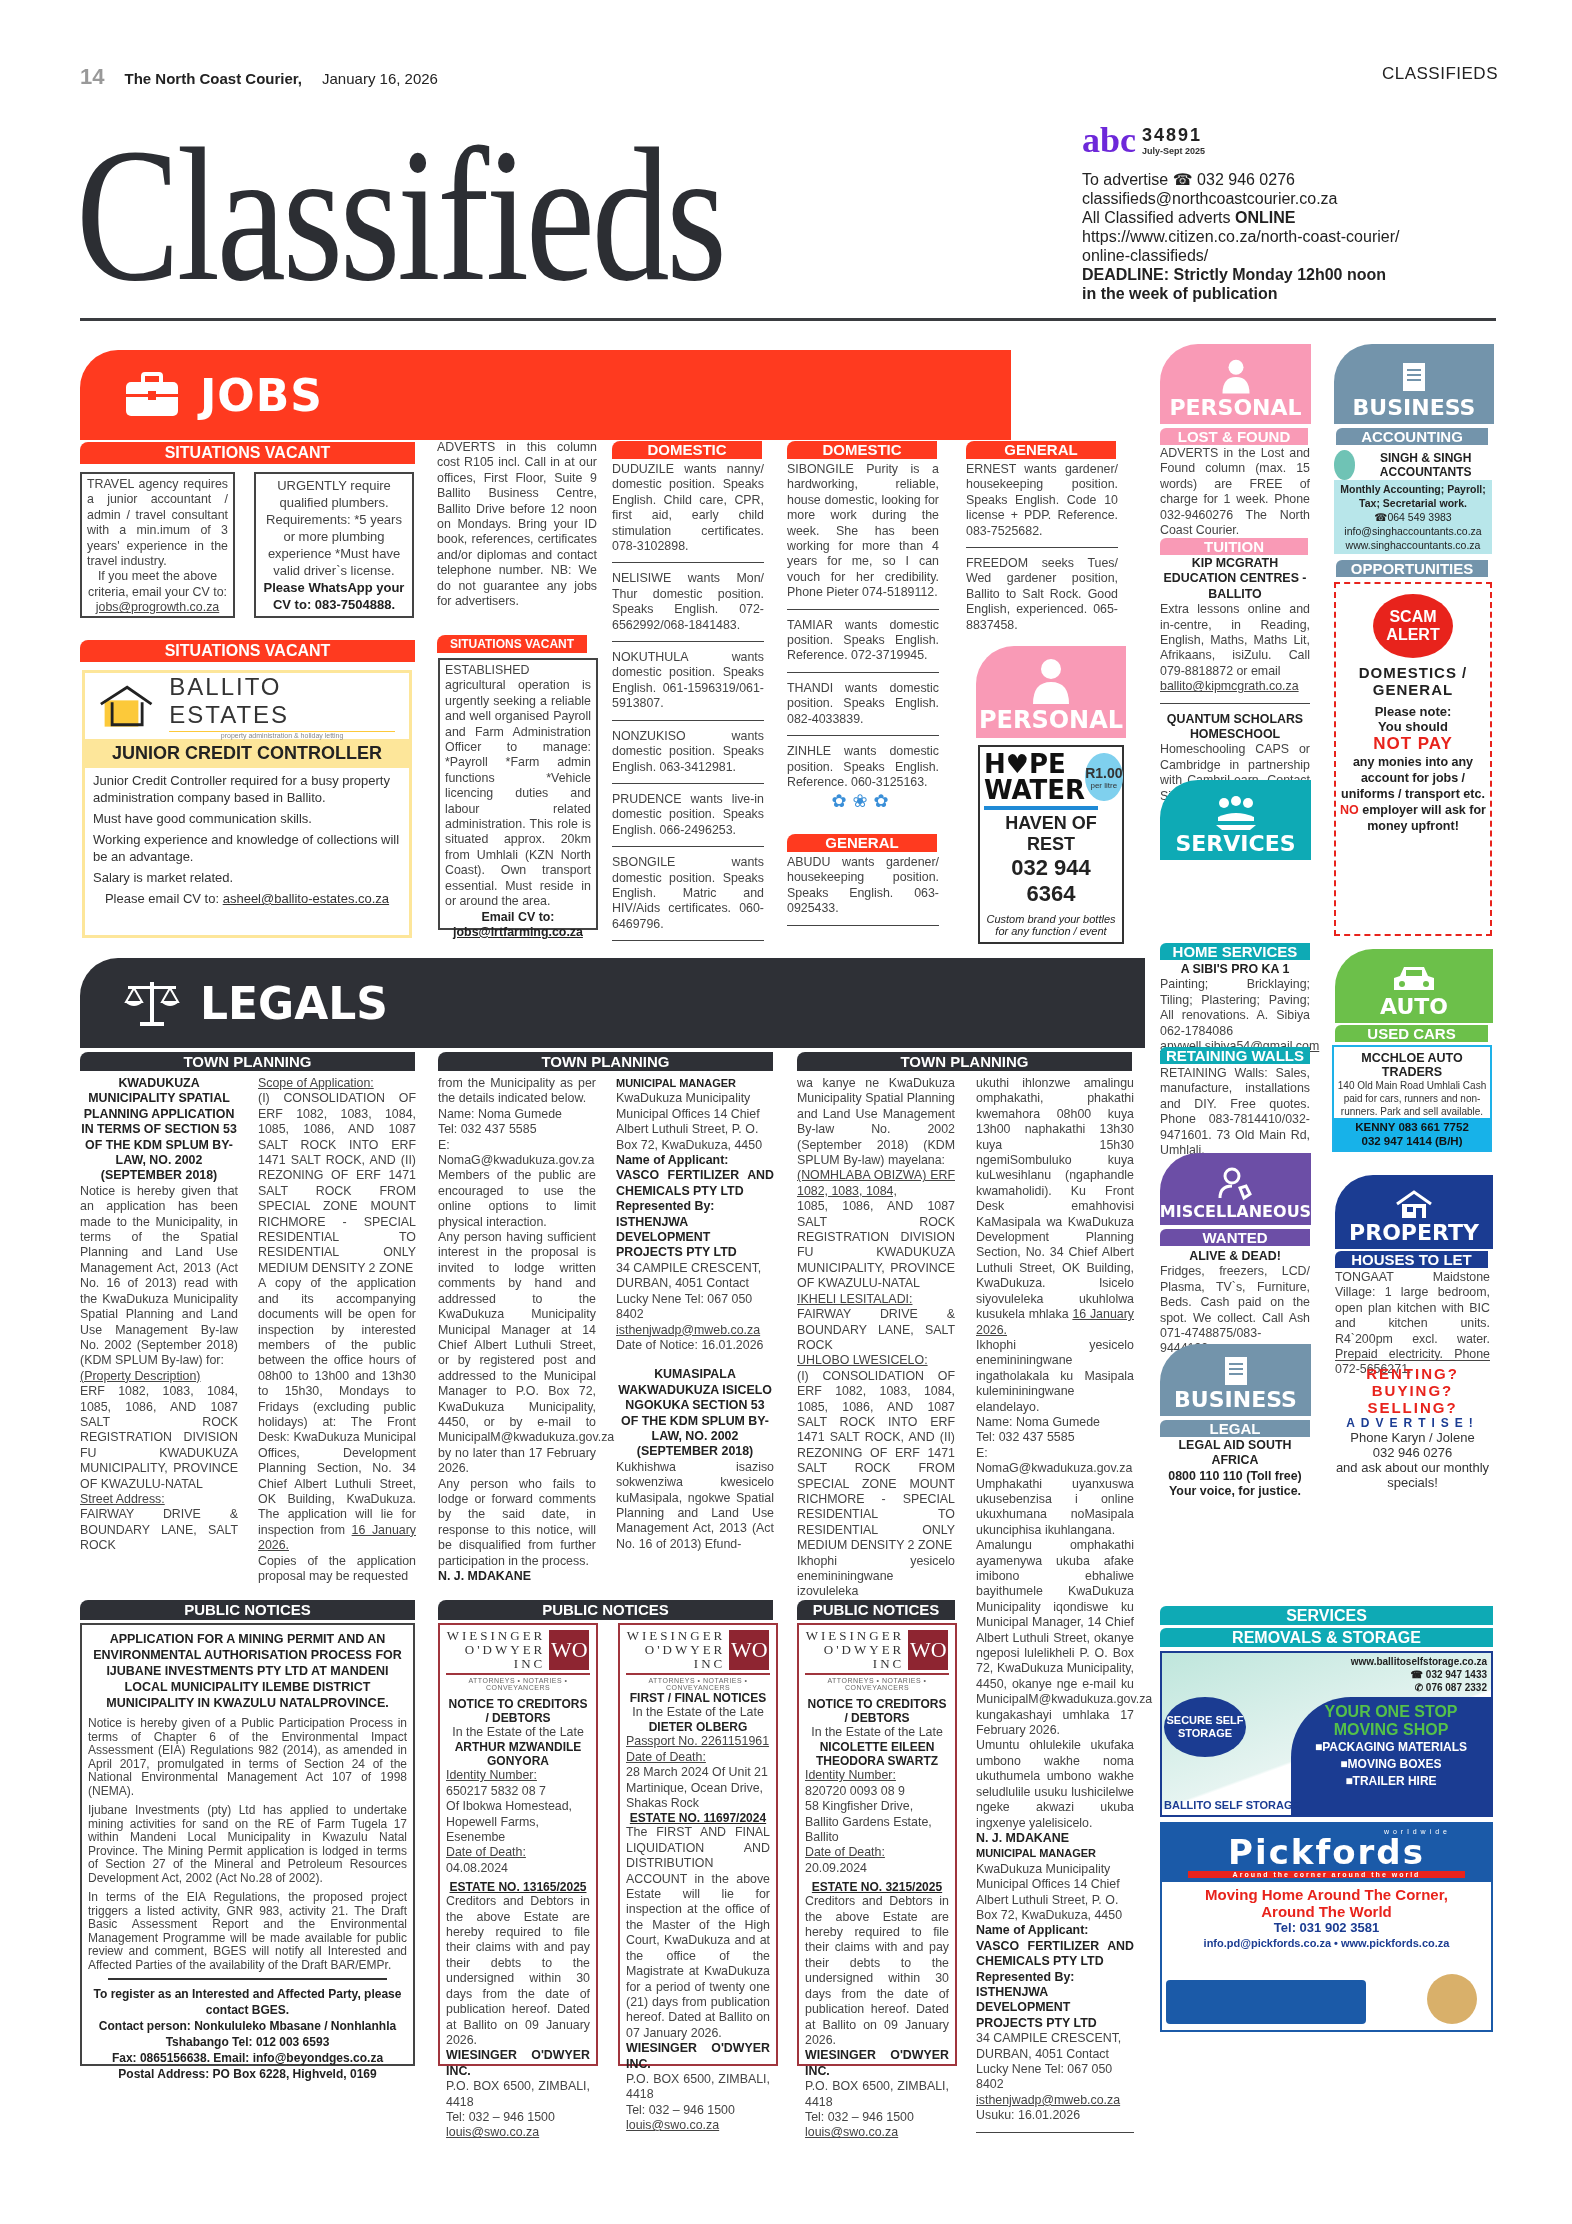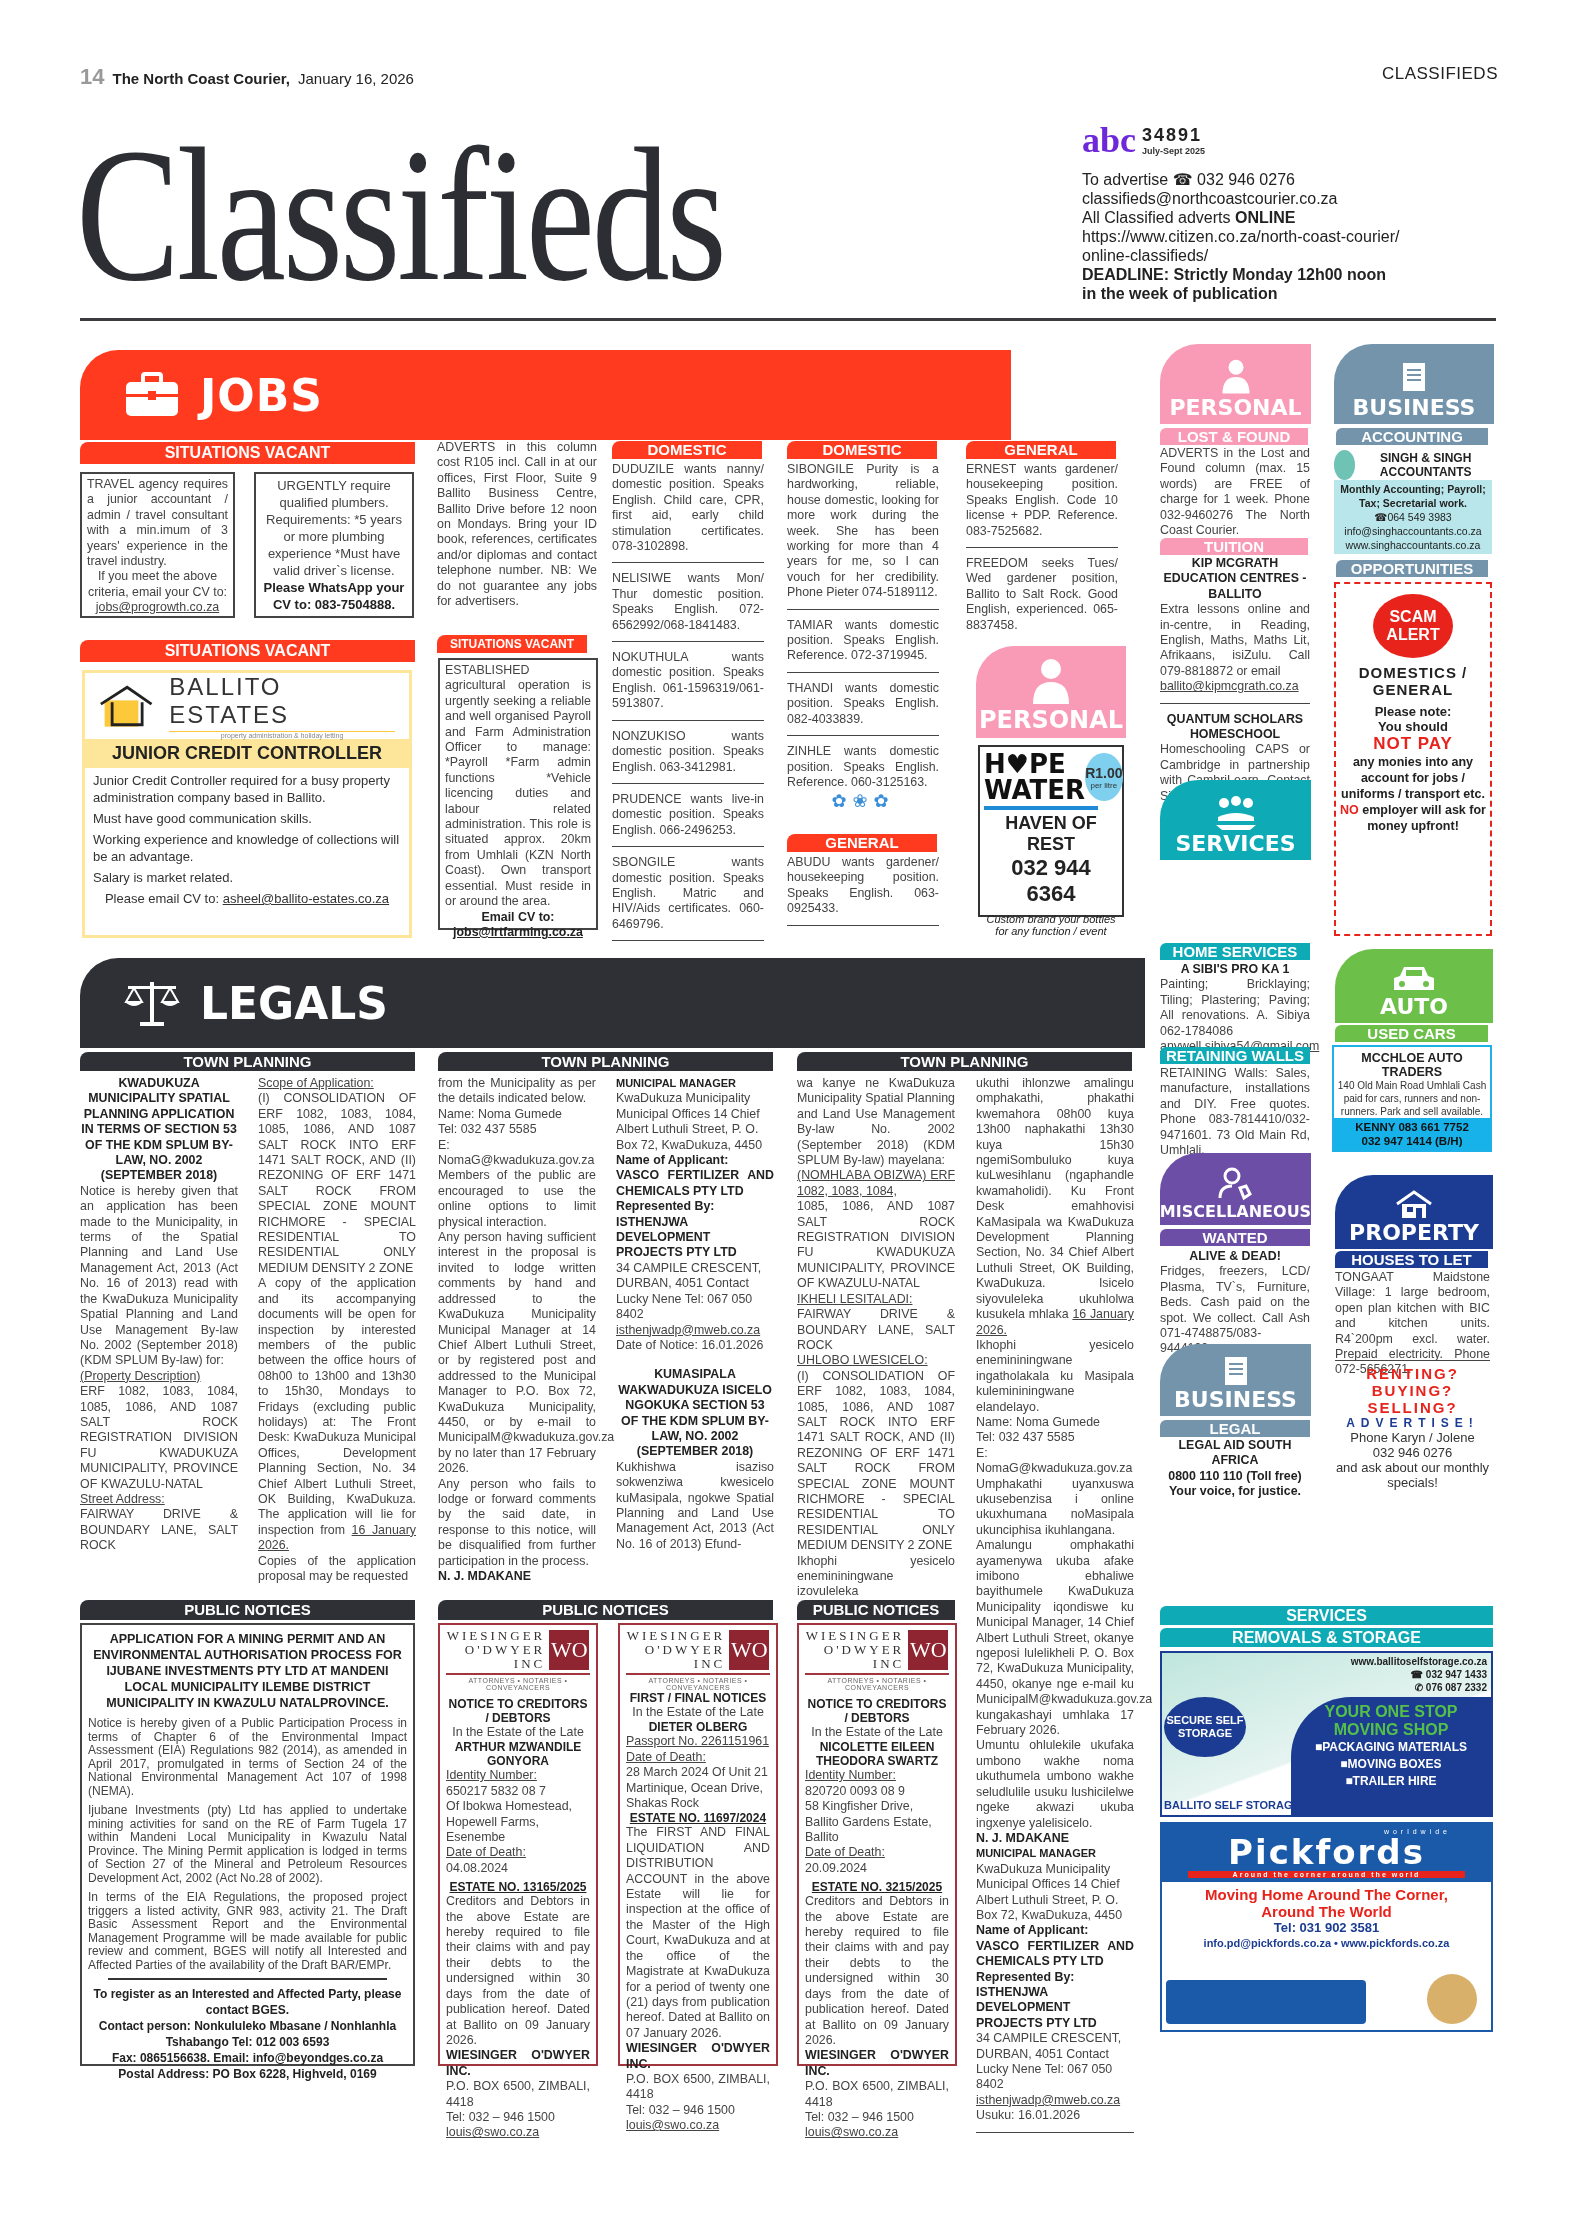--- a/index.html
+++ b/index.html
@@ -1,18 +1,18 @@
 <!DOCTYPE html>
 <html><head>
 <meta charset="utf-8">
 <style>
 *{box-sizing:border-box;margin:0;padding:0}
 body{width:1572px;height:2224px;background:#fff;font-family:"Liberation Sans",sans-serif;color:#333;position:relative;overflow:hidden}
 .abs{position:absolute}
-.runhead{left:80px;top:64px;font-family:"Liberation Sans",sans-serif;font-size:15px;color:#222;display:flex;align-items:baseline;gap:8px}
+.runhead{left:80px;top:64px;font-family:"Liberation Sans",sans-serif;font-size:15px;color:#222;display:flex;align-items:baseline;gap:20px}
 .runhead .pg{font-size:22px;color:#999;font-weight:bold}
 .runhead .pub{font-weight:bold}
 .sect{right:74px;top:64px;font-size:17px;color:#222;letter-spacing:0.5px}
 .bigtitle{left:76px;top:120px;font-family:"Liberation Serif",serif;font-size:190px;line-height:190px;color:#2c2e33;letter-spacing:-4px;transform:scaleX(0.82);transform-origin:left top}
 .titlerule{left:80px;top:318px;width:1416px;height:3px;background:#3a3c40}
 .abc{left:1082px;top:122px;display:flex;align-items:center;gap:6px}
 .abc .logo{font-family:"Liberation Serif",serif;font-size:36px;font-weight:bold;color:#6d28d9;line-height:1}
 .abc .num{font-size:18px;font-weight:bold;color:#222;letter-spacing:2px}
 .abc .per{font-size:9px;font-weight:bold;color:#333}
 .contact{left:1082px;top:170px;font-size:16px;line-height:19px;color:#222}
@@ -168,21 +168,21 @@
     <div class="rule"></div>
   <div class="txt">FREEDOM seeks Tues/ Wed gardener position, Ballito to Salt Rock. Good English, experienced. 065-8837458.</div>
 </div>
 <div class="abs catbox pink" style="left:976px;top:646px;width:150px;height:92px;font-size:24px">
   <svg width="40" height="48" viewBox="0 0 40 48">
       <circle cx="20" cy="11" r="10" fill="#fff"></circle>
       <path d="M2 46 Q2 24 20 24 Q38 24 38 46Z" fill="#fff"></path>
     </svg>
   <span>PERSONAL</span>
 </div>
-<div class="abs" style="left:978px;top:745px;width:146px;height:172px;border:2px solid #333;text-align:center;padding:4px">
+<div class="abs" style="left:978px;top:745px;width:146px;height:199px;border:2px solid #333;text-align:center;padding:4px">
   <div style="display:flex;justify-content:space-between;align-items:center">
     <div style="font-family:'DejaVu Sans',sans-serif;font-weight:bold;font-size:26px;line-height:26px;color:#111;text-align:left">
         <div>H♥PE</div>
         <div>WATER</div>
       </div>
     <div style="background:#7fd0ee;border-radius:50%;width:48px;height:48px;display:flex;flex-direction:column;justify-content:center">
         <b style="font-size:14px">R1.00</b>
         <span style="font-size:8px">per litre</span>
       </div>
   </div>

